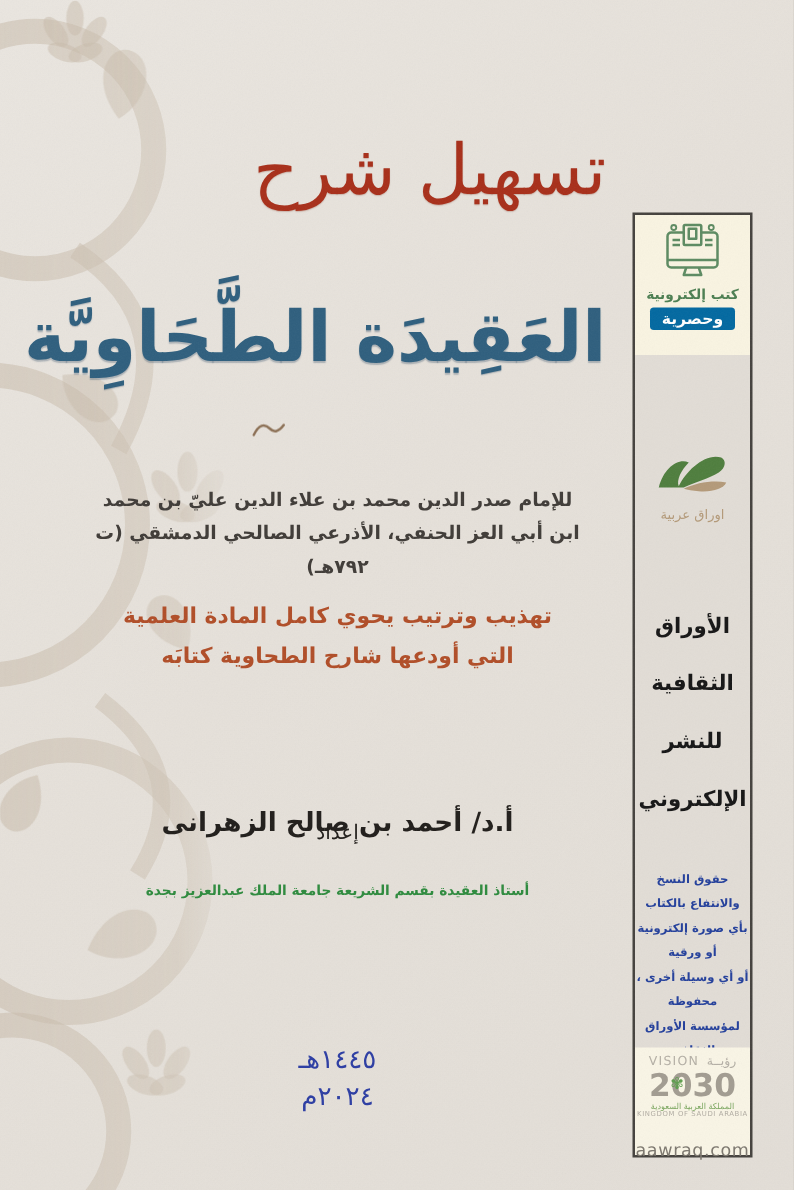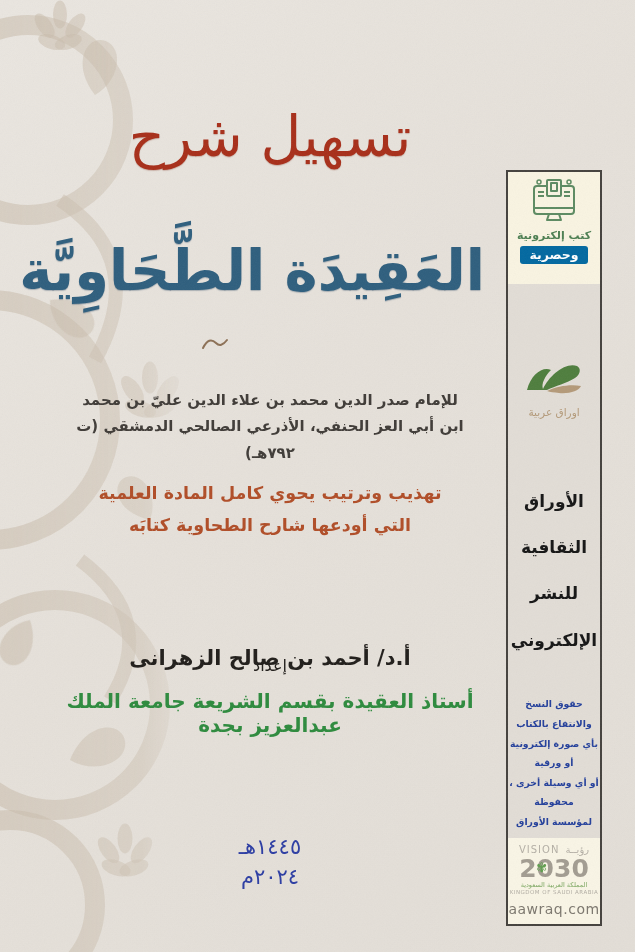--- a/index.html
+++ b/index.html
@@ -8,33 +8,33 @@
     position:relative;width:635px;height:952px;overflow:hidden;
     background:linear-gradient(135deg,#eae6e0 0%,#e6e1da 45%,#e3ded7 100%);
     font-family:"DejaVu Sans",sans-serif;
   }
   .damask{position:absolute;left:0;top:0;pointer-events:none;}
   .grain{position:absolute;left:0;top:0;width:100%;height:100%;pointer-events:none;}
 
   .content{position:absolute;left:55px;top:0;width:430px;text-align:center;direction:rtl;}
 
   .title-top{position:absolute;top:104px;width:100%;font-size:56px;color:#a82f1a;
-    text-shadow:0 1px 1px rgba(120,40,20,.25);}
+    text-shadow:0 1px 1px rgba(120,40,20,.25);text-align:right;}
   .title-main{position:absolute;top:226px;width:100%;font-size:56px;font-weight:bold;
     color:#2f5f7e;white-space:nowrap;text-shadow:0 1px 1px rgba(30,60,90,.3);line-height:1.6;}
   .flourish{position:absolute;top:334px;left:calc(50% - 70px);}
 
   .author{position:absolute;top:387px;width:100%;font-size:15px;font-weight:bold;
     color:#403c38;line-height:1.75;}
   .subtitle{position:absolute;top:477px;width:100%;font-size:17.5px;font-weight:bold;
     color:#b14e28;line-height:1.85;}
 
   .prepared{position:absolute;top:620px;width:100%;font-size:16px;color:#211e1b;margin-top:36px;}
   .preparer{position:absolute;top:646px;width:100%;font-size:21px;font-weight:bold;color:#211e1b;}
-  .preparer-title{position:absolute;top:689px;width:100%;font-size:20px;font-weight:bold;color:#2e8b3e;}
+  .preparer-title{position:absolute;top:706px;width:100%;font-size:11px;font-weight:bold;color:#2e8b3e;}
 
   .years{position:absolute;top:832px;width:100%;font-size:21px;color:#2c3da3;line-height:1.45;}
 
   .sidebar{
     position:absolute;left:506px;top:170px;width:96px;height:756px;
     border:2px solid #45423e;background:#e2ddd6;text-align:center;direction:rtl;
   }
   .badge-box{width:100%;height:112px;background:#f9f4e2;padding-top:6px;}
   .badge-line1{font-size:11px;font-weight:bold;color:#4d7f52;margin-top:1px;}
   .badge-pill{display:inline-block;margin-top:4px;padding:1px 9px 2px;border-radius:3px;
@@ -46,21 +46,21 @@
     transform:scale(.98);}
   .vision-box{position:absolute;bottom:0;left:0;width:100%;height:86px;background:#f9f5e6;
     padding-top:6px;direction:ltr;}
   .vision-row{display:flex;justify-content:center;align-items:flex-end;gap:6px;
     font-size:10px;color:#b5b0a6;letter-spacing:1px;}
   .vision-year{position:relative;display:inline-block;font-size:25px;font-weight:bold;
     color:#a29c91;line-height:1;margin-top:1px;}
   .vision-emblem{position:absolute;left:17px;top:5px;font-size:13px;color:#5f9e4e;}
   .kingdom-ar{font-size:6.5px;color:#7da861;line-height:1.3;}
   .kingdom-en{font-size:5.5px;color:#b3aea4;letter-spacing:.5px;line-height:1.3;}
-  .website{margin-top:4px;font-size:14px;color:#7d786f;letter-spacing:.5px;}
+  .website{margin-top:16px;font-size:14px;color:#7d786f;letter-spacing:.5px;}
 </style>
 </head>
 <body>
 
 <div class="page">
 
   <svg class="damask" width="230" height="952" viewBox="0 0 230 952" aria-hidden="true">
     <defs>
       <linearGradient id="fade" x1="0" y1="0" x2="1" y2="0">
         <stop offset="0" stop-color="#fff"></stop>

